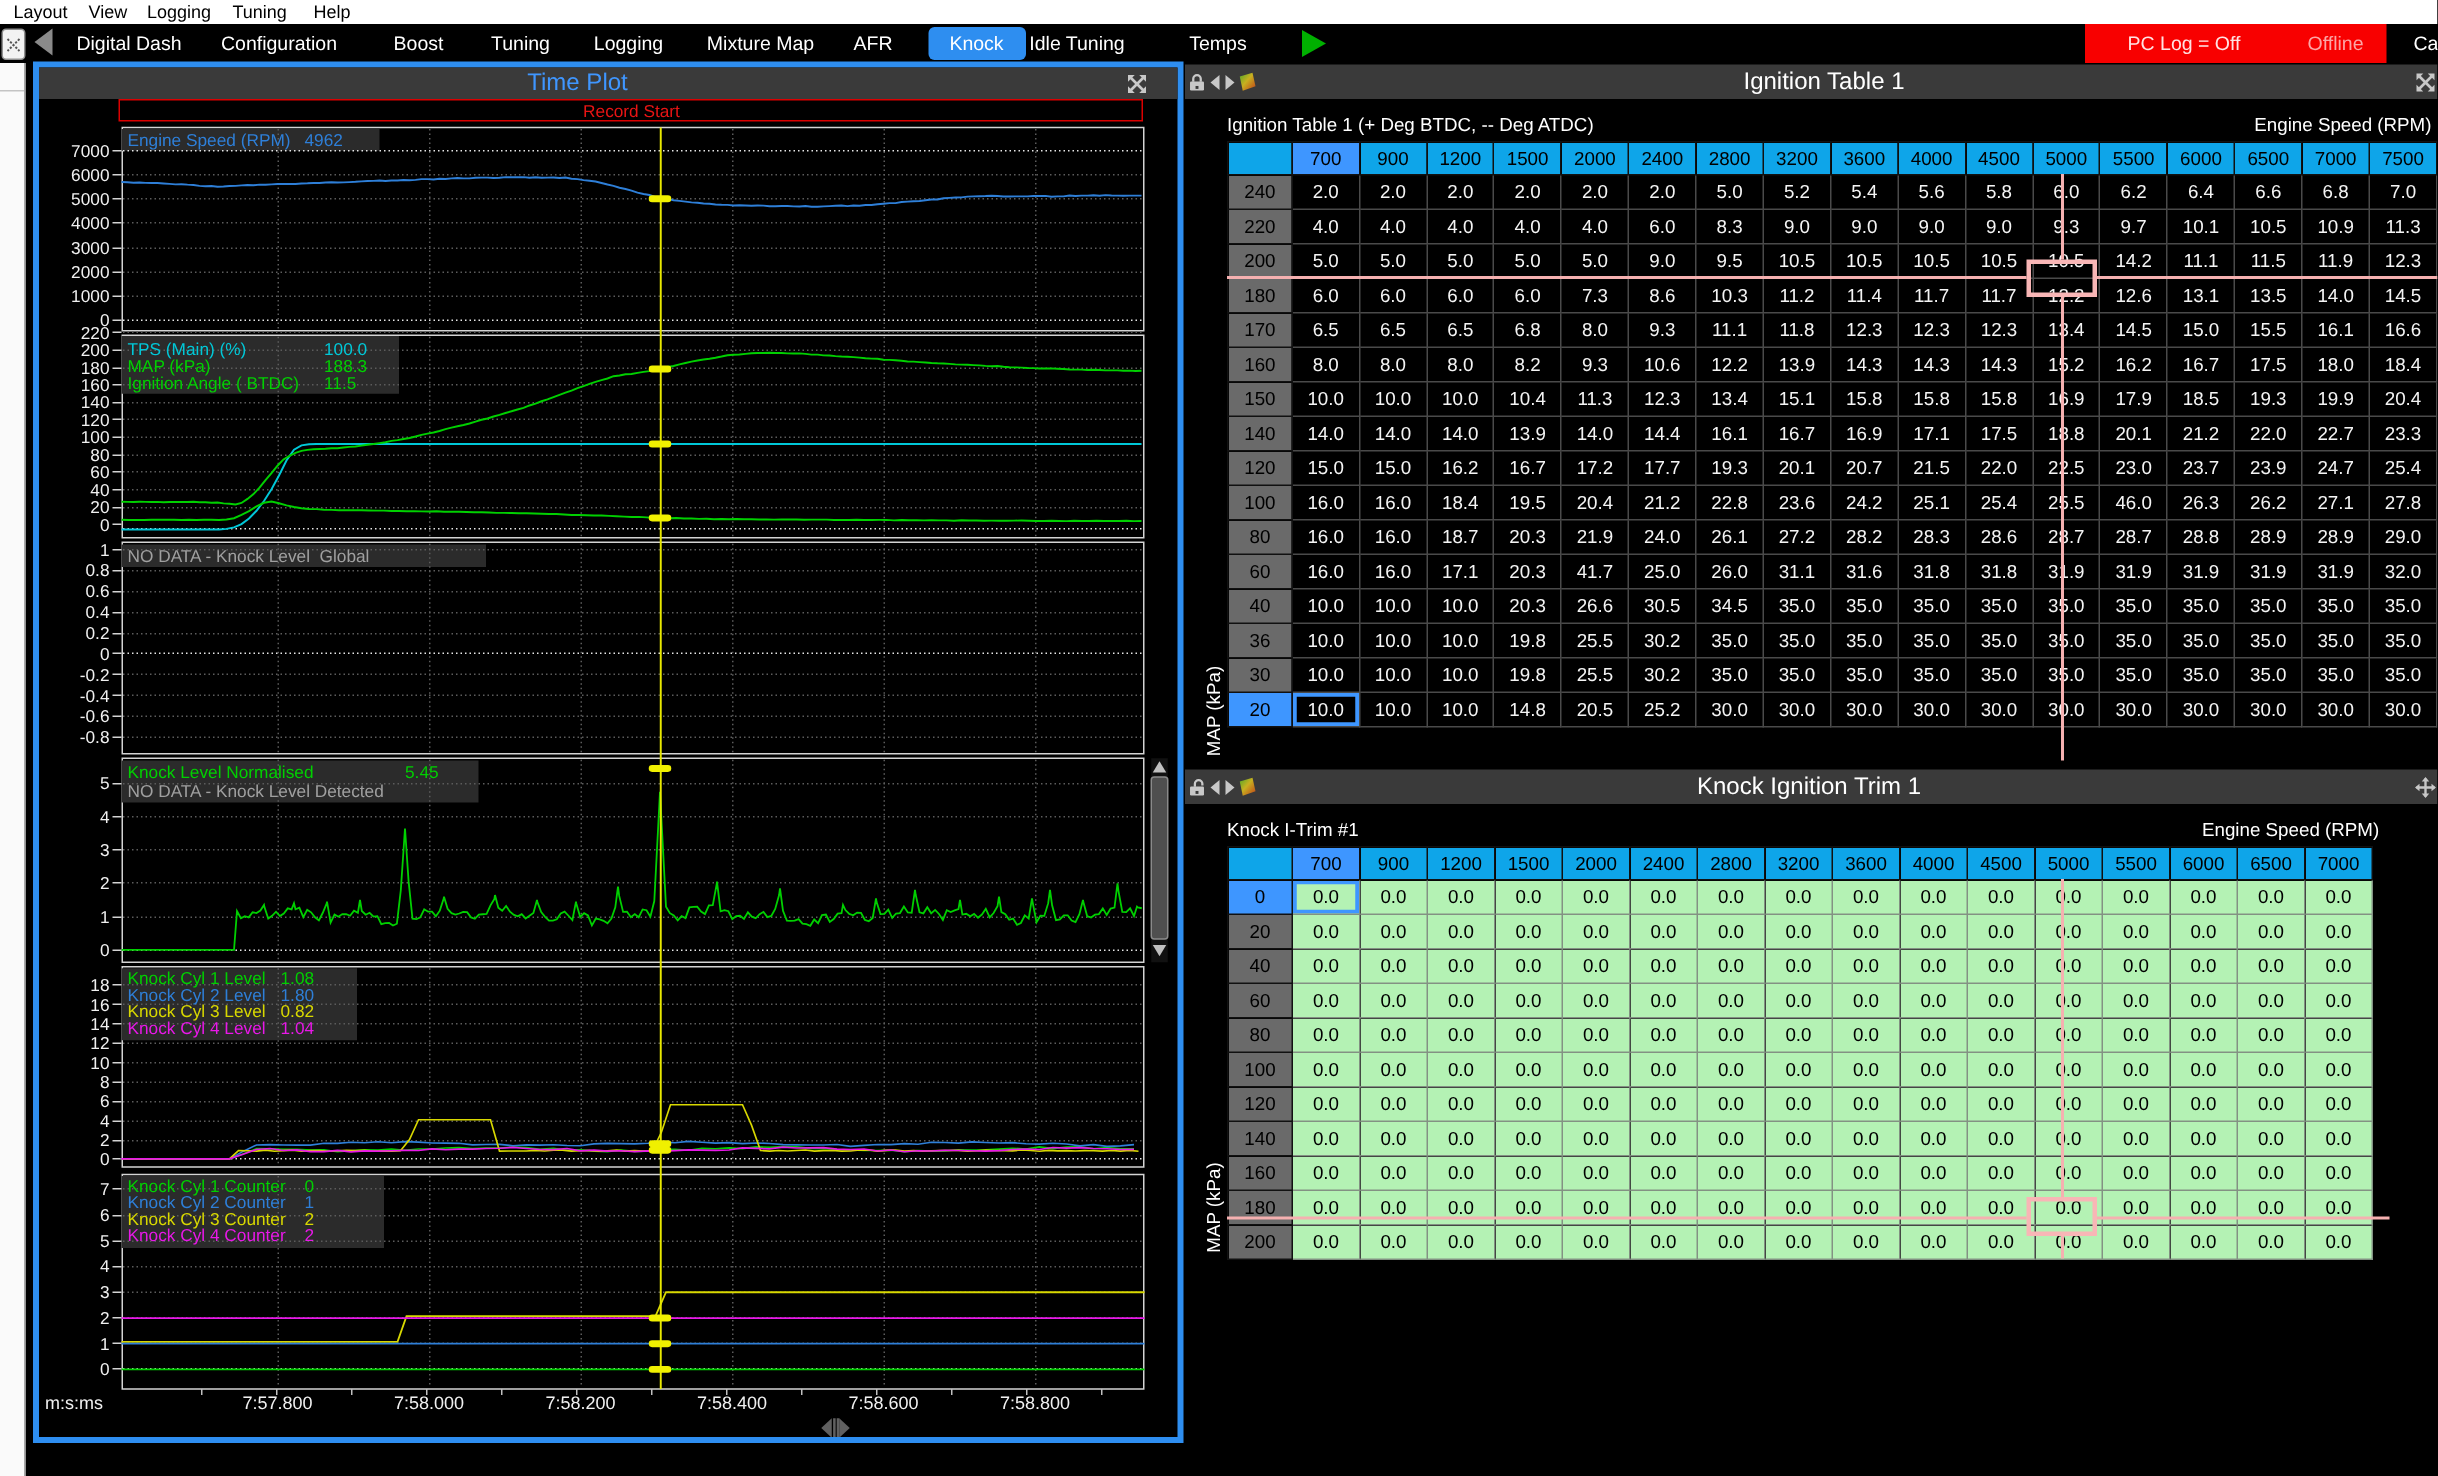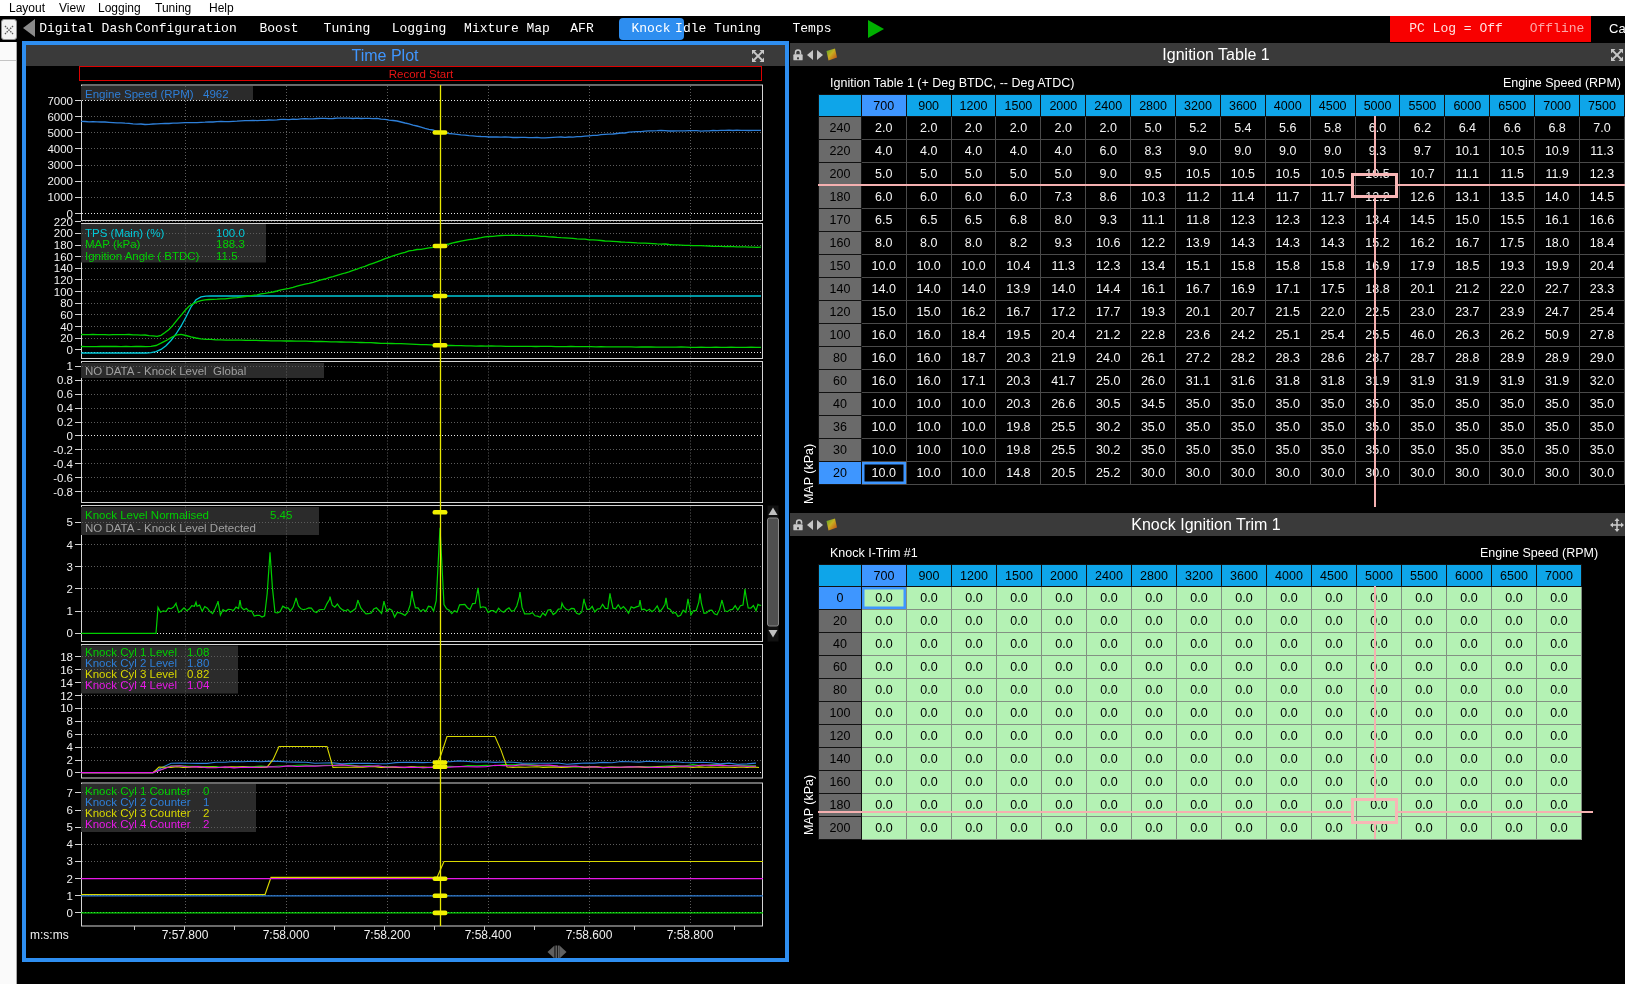--- a/index.html
+++ b/index.html
@@ -1,32 +1,32 @@
 <!DOCTYPE html>
 <html><head><meta charset="utf-8"><style>
 * { margin:0; padding:0; box-sizing:border-box; }
 html,body { width:1625px; height:984px; background:#000; overflow:hidden;
   font-family:"Liberation Sans", sans-serif; position:relative; }
 .abs { position:absolute; }
 .menubar { left:0; top:0; width:1625px; height:16px; background:#fff; color:#000; font-size:12px; }
 .menubar span { position:absolute; top:1px;text-align:center; }
 .tabbar { left:0; top:16px; width:1625px; height:26px; background:#000; color:#fff; font-size:13px; }
-.tab { position:absolute; top:5px; transform:translateX(-50%); white-space:nowrap;font-family:Liberation Mono, monospace; }
+.tab { position:absolute; top:5px; transform:translateX(-50%); white-space:nowrap; }
 .leftstrip { left:0; top:42px; width:17px; height:942px; background:#fafafa; border-right:1px solid #a8a8a8; }
 .panel-title { background:#3a3a3a; color:#fff; font-size:16px; }
 table { border-collapse:collapse; table-layout:fixed; font-size:12.5px; }
 td { text-align:center; padding:0; overflow:hidden; white-space:nowrap; }
 .igtbl td, .kntbl td { width:45px; height:23px; }
 .igtbl tr.hdr td, .kntbl tr.hdr td { height:22px; background:#0ea5e9; color:#000; border:1px solid #111; }
 .igtbl td.rl, .kntbl td.rl { width:43px; background:#6a6a6a; color:#000; border:1px solid #111; }
 .igtbl td { background:#000; color:#f4f4f4; border:1px solid #4a4a4a; }
 .kntbl td { background:#b4f2b4; color:#000; border:1px solid #839183; }
 .igtbl td.sel { box-shadow:inset 0 0 0 2.5px #3e96ff; }
 .kntbl td.sel { box-shadow:inset 0 0 0 2.5px #3e96ff; }
-.lab { position:absolute; color:#fff; font-size:12.5px; white-space:nowrap;margin-left:12px; }
+.lab { position:absolute; color:#fff; font-size:12.5px; white-space:nowrap; }
 .vlab { position:absolute; color:#fff; font-size:12.5px; transform:rotate(-90deg); transform-origin:center; white-space:nowrap; }
 .pink { position:absolute; background:#f5b0b0; }
 .pinkrect { position:absolute; border:3px solid #f8b6b6; }
 </style></head>
 <body>
 
 <div class="abs menubar">
 <span style="left:9px">Layout</span>
     <span style="left:59px">View</span>
 <span style="left:98px">Logging</span>
@@ -471,21 +471,21 @@
           <td>5.0</td>
           <td>5.0</td>
           <td>5.0</td>
           <td>9.0</td>
           <td>9.5</td>
           <td>10.5</td>
           <td>10.5</td>
           <td>10.5</td>
           <td>10.5</td>
           <td>10.5</td>
-          <td>10.7</td>
+          <td>14.2</td>
           <td>11.1</td>
           <td>11.5</td>
           <td>11.9</td>
           <td>12.3</td>
         </tr>
         <tr>
           <td class="rl">180</td>
           <td>6.0</td>
           <td>6.0</td>
           <td>6.0</td>
@@ -614,21 +614,21 @@
           <td>21.2</td>
           <td>22.8</td>
           <td>23.6</td>
           <td>24.2</td>
           <td>25.1</td>
           <td>25.4</td>
           <td>25.5</td>
           <td>46.0</td>
           <td>26.3</td>
           <td>26.2</td>
-          <td>50.9</td>
+          <td>27.1</td>
           <td>27.8</td>
         </tr>
         <tr>
           <td class="rl">80</td>
           <td>16.0</td>
           <td>16.0</td>
           <td>18.7</td>
           <td>20.3</td>
           <td>21.9</td>
           <td>24.0</td>

